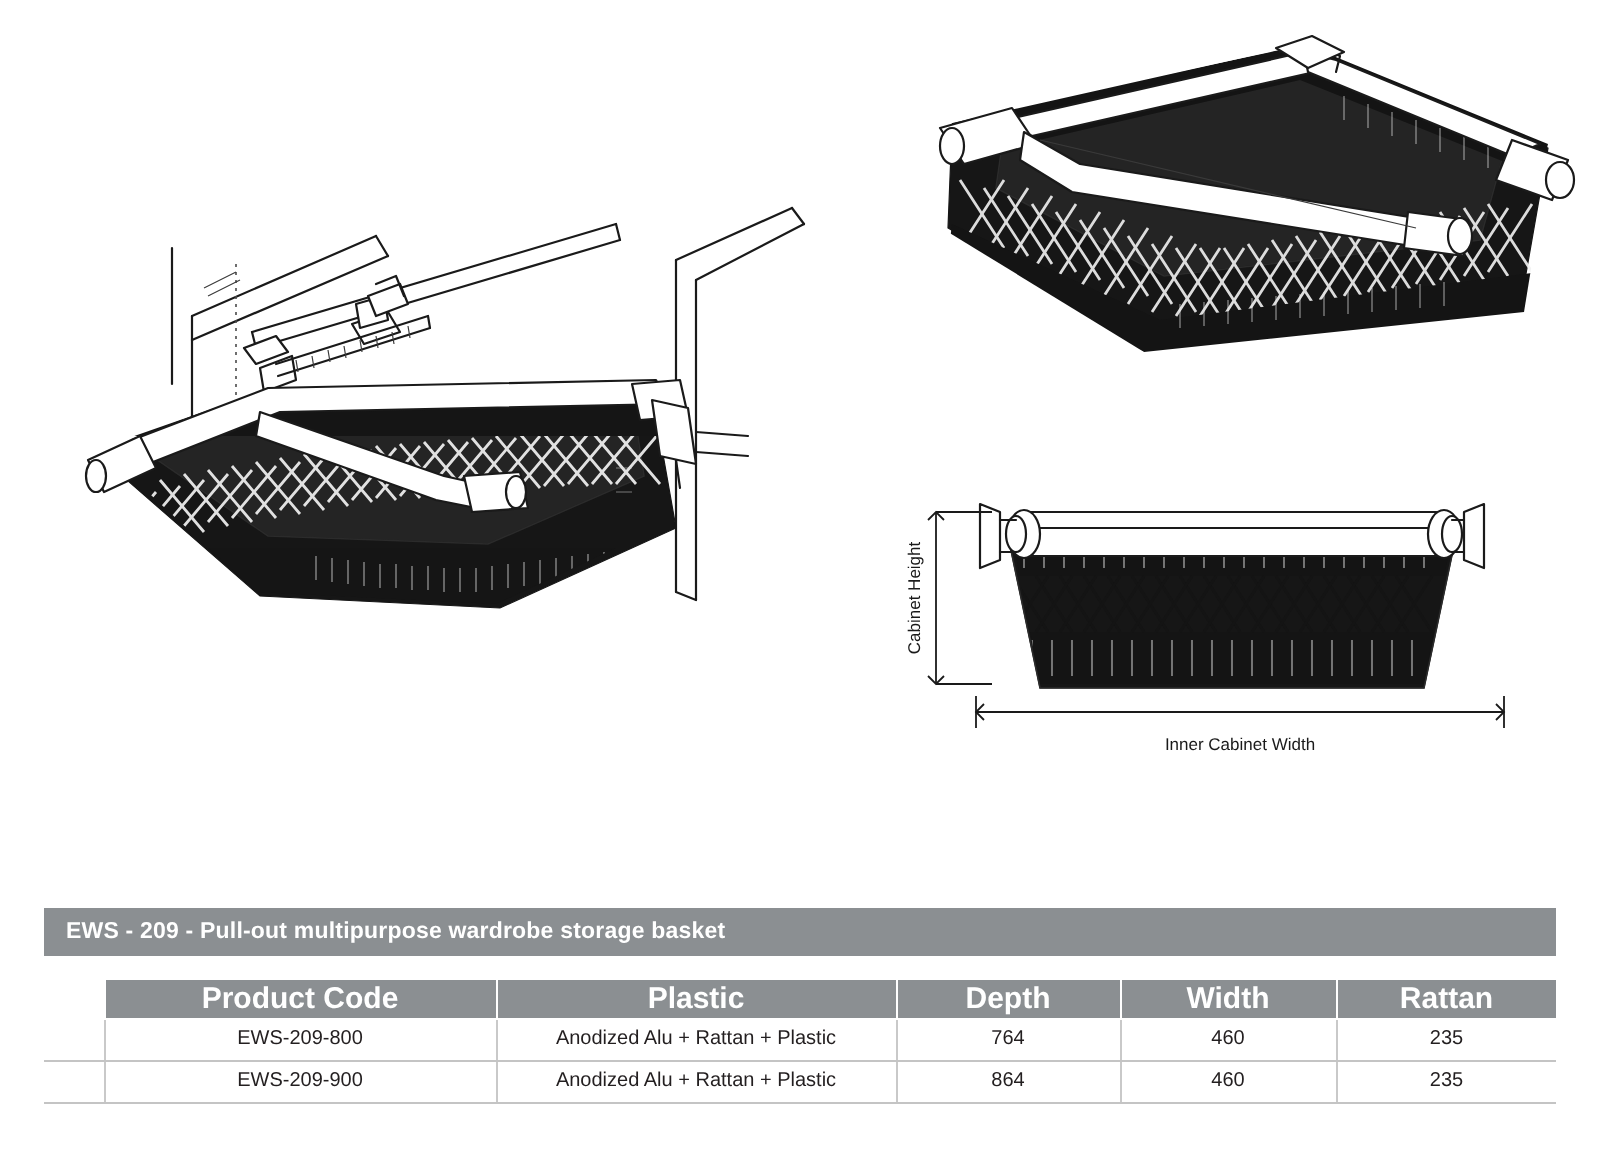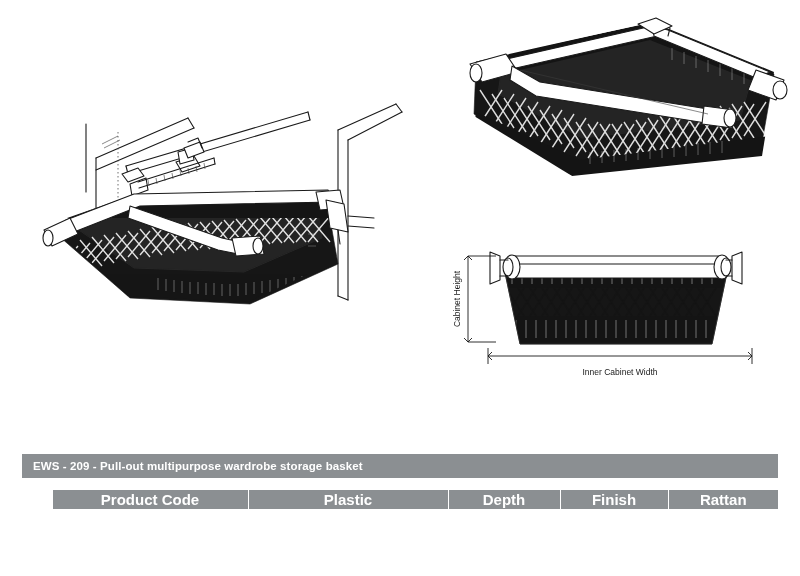--- a/index.html
+++ b/index.html
@@ -265,19 +265,35 @@
     <col class="c-w">
       <col class="c-d">
       <col class="c-h">
   </colgroup>
   <thead>
     <tr>
       <th class="gut"></th>
       <th>Product Code</th>
       <th>Plastic</th>
       <th>Depth</th>
-      <th>Finish</th>
+      <th>Width</th>
       <th>Rattan</th>
     </tr>
   </thead>
   <tbody>
+    <tr>
+      <td class="gut"></td>
+      <td>EWS-209-800</td>
+      <td>Anodized Alu + Rattan + Plastic</td>
+      <td>764</td>
+      <td>460</td>
+      <td>235</td>
+    </tr>
+    <tr>
+      <td class="gut"></td>
+      <td>EWS-209-900</td>
+      <td>Anodized Alu + Rattan + Plastic</td>
+      <td>864</td>
+      <td>460</td>
+      <td>235</td>
+    </tr>
   </tbody>
 </table>
 
 </body></html>

